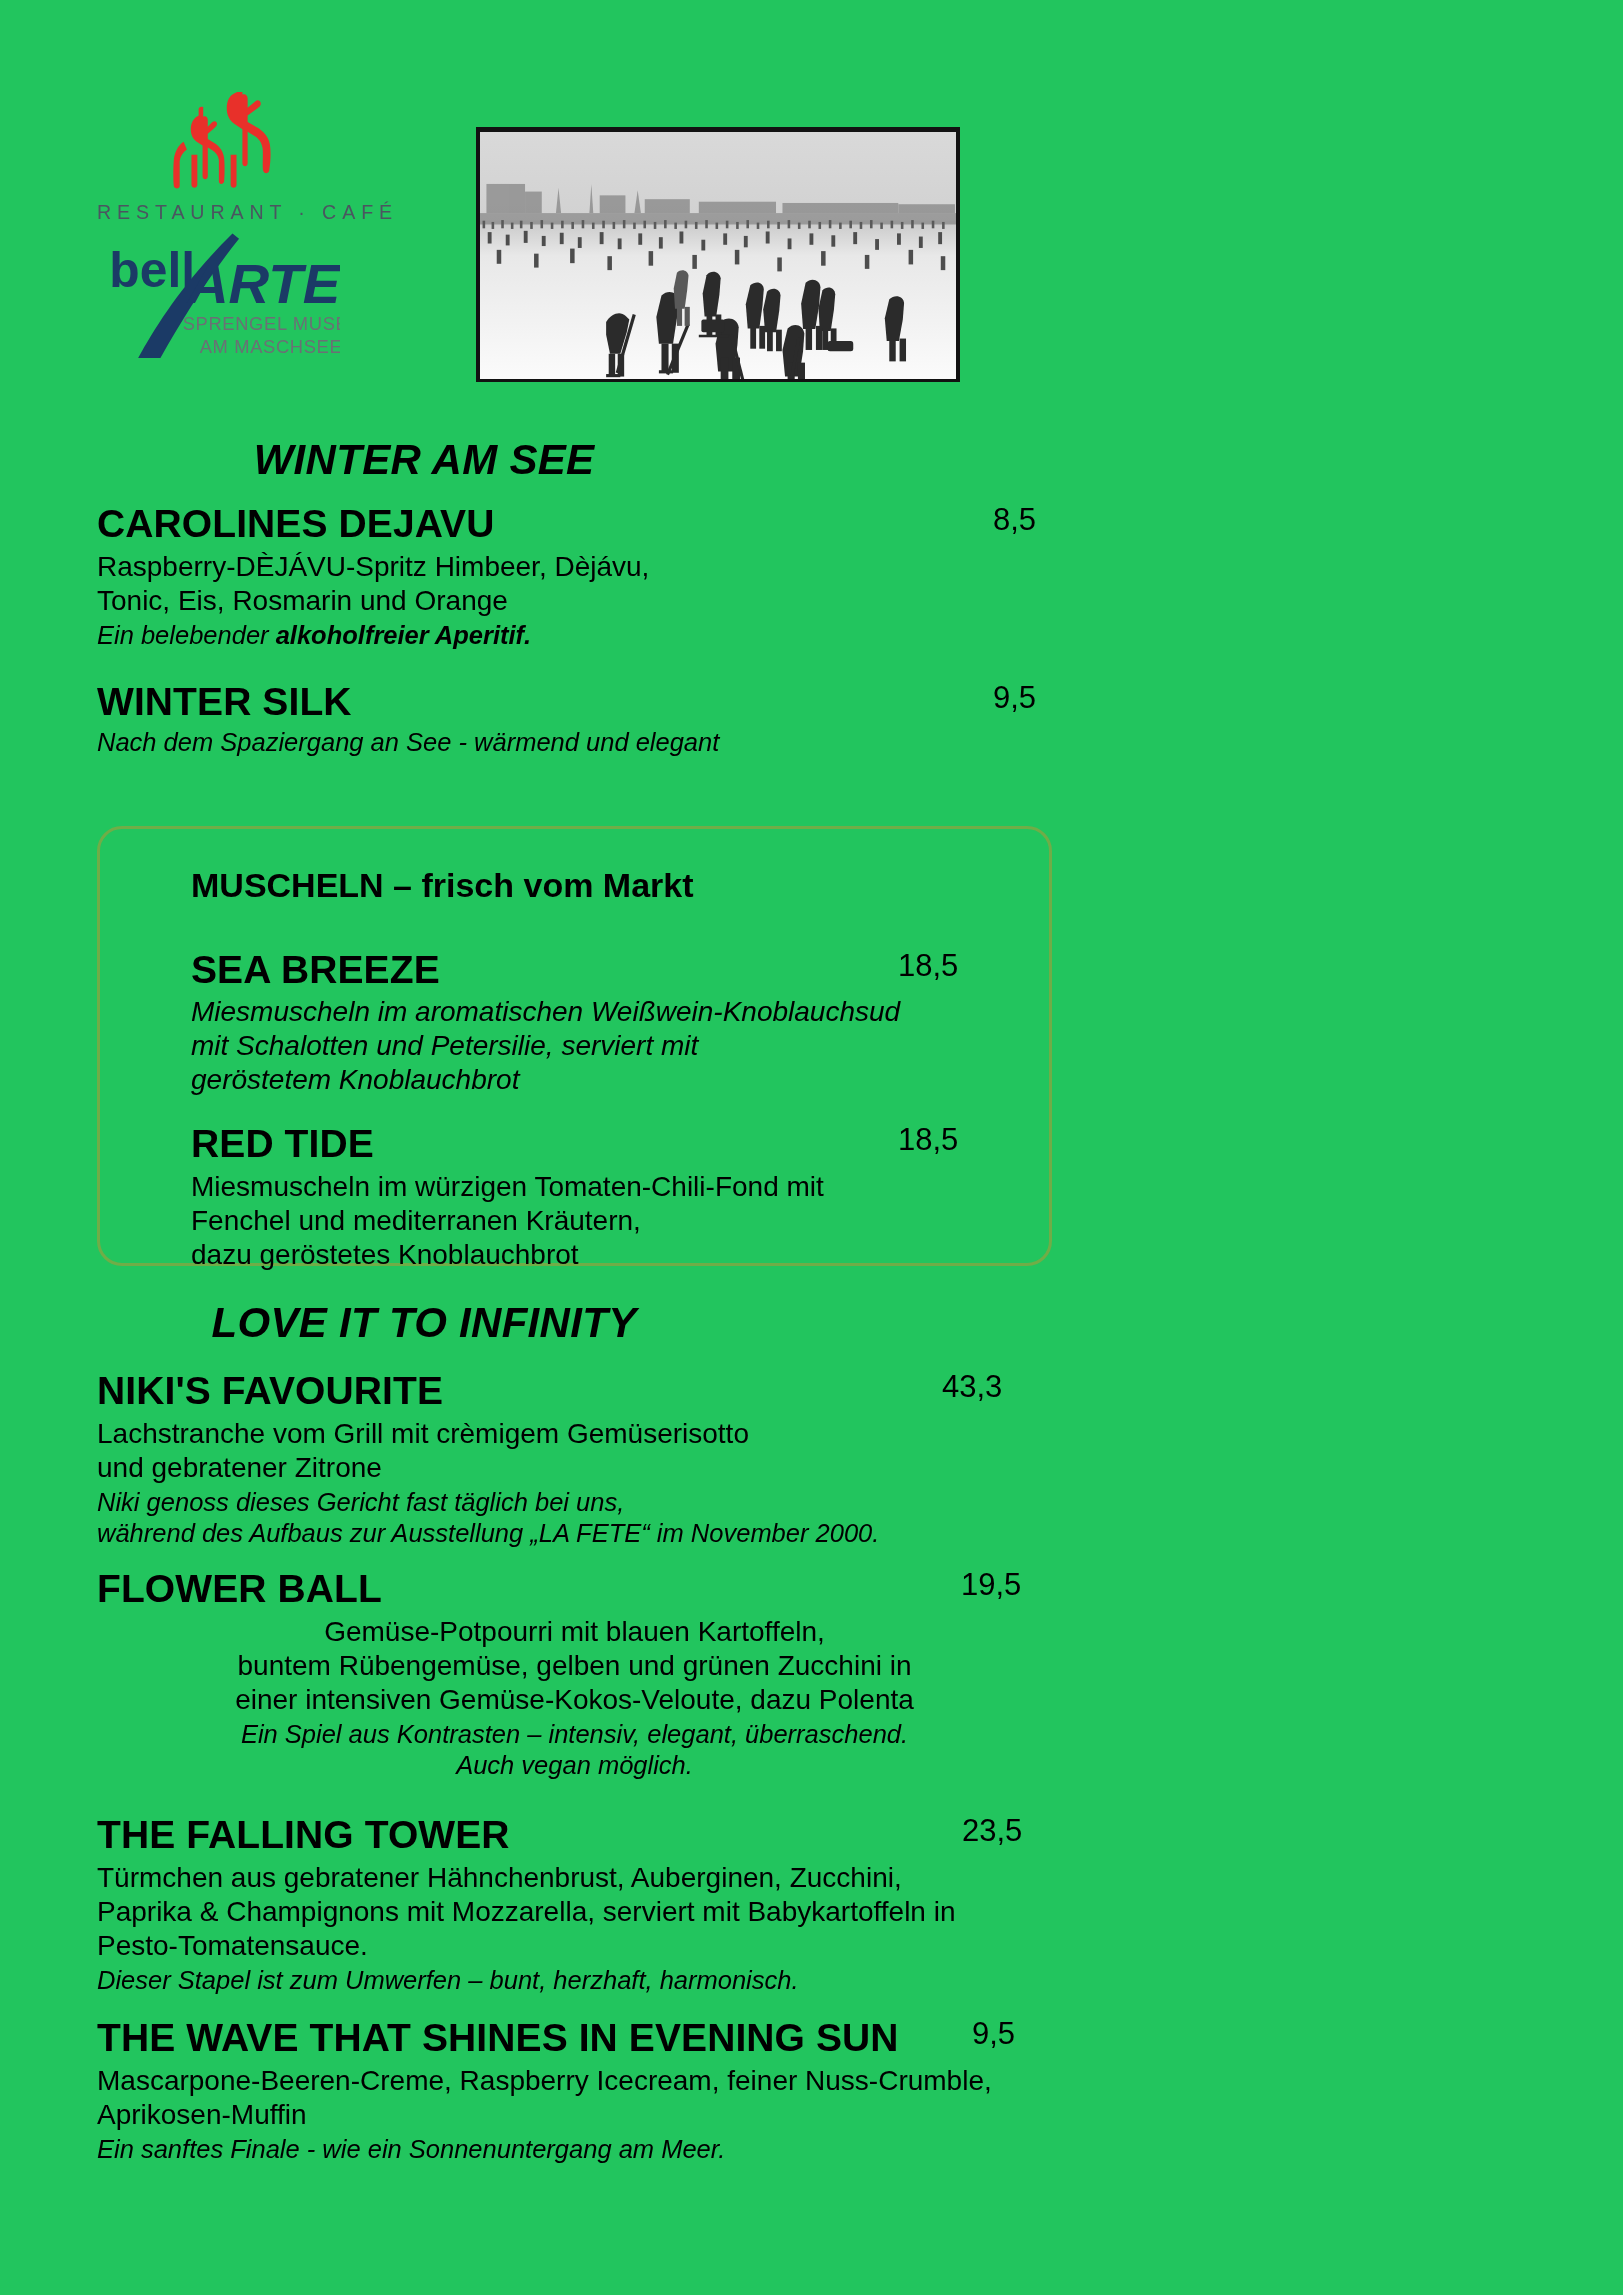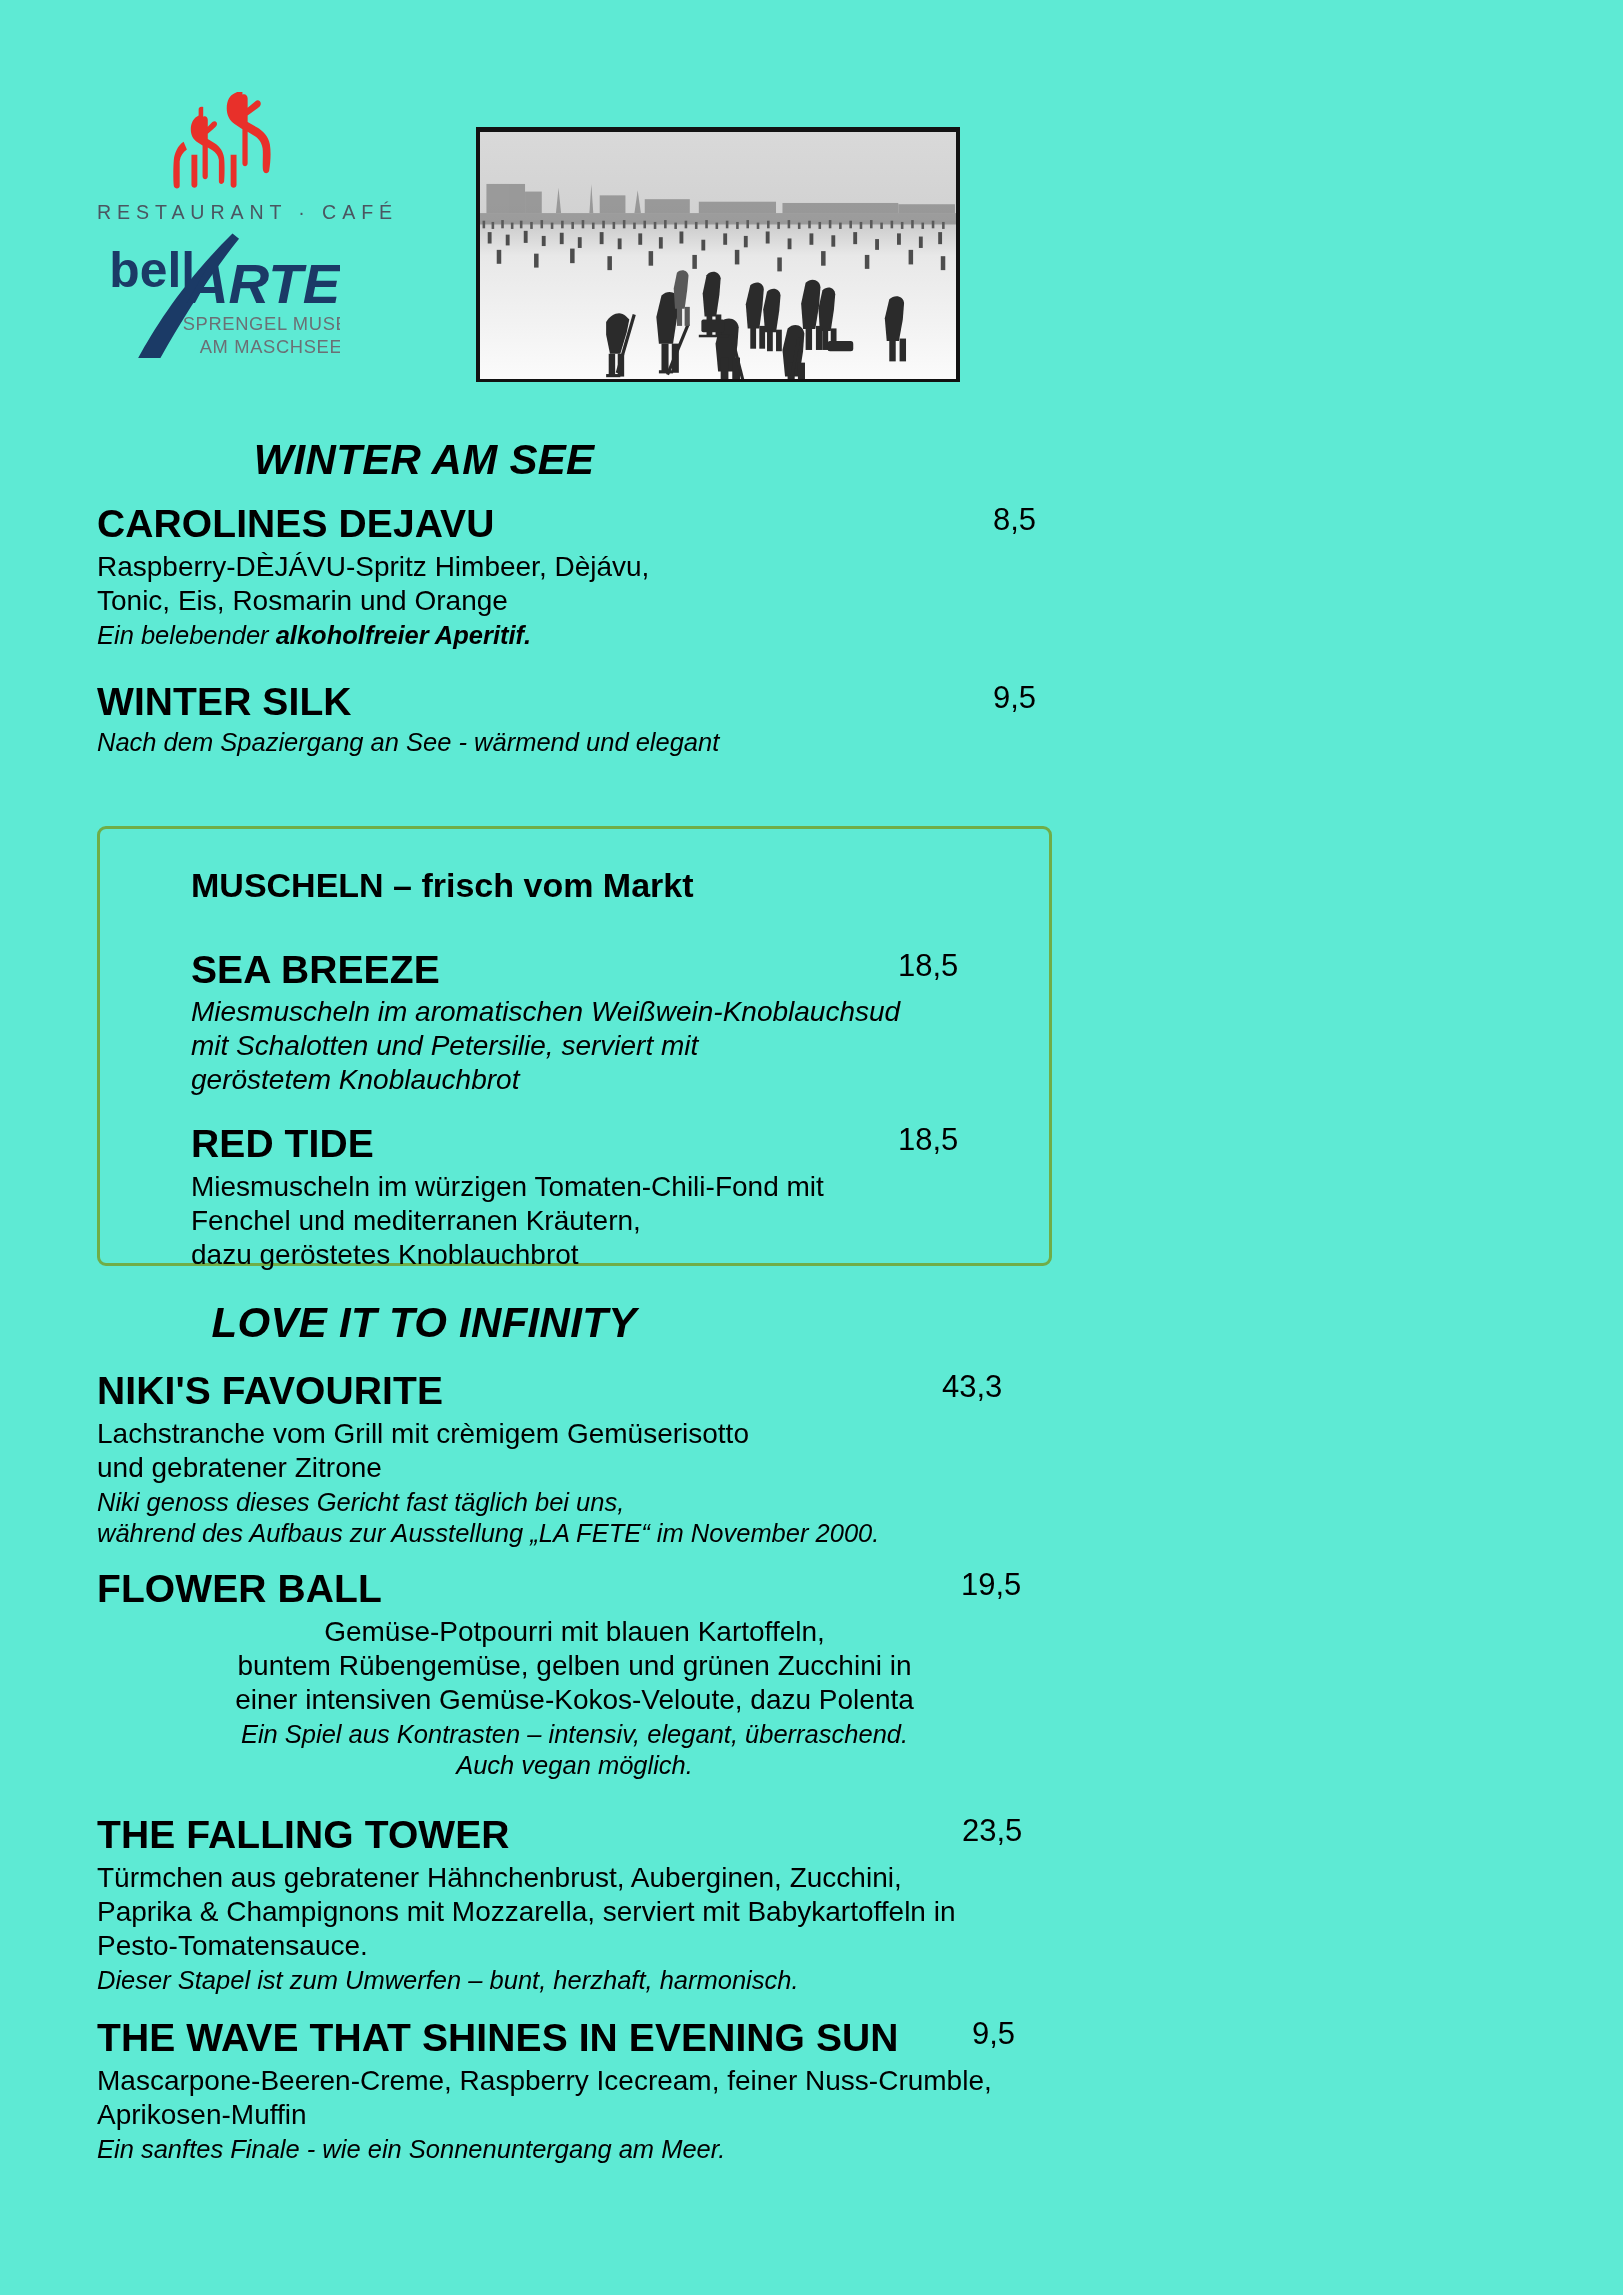--- a/index.html
+++ b/index.html
@@ -12,21 +12,21 @@
     height: 2295px;
     font-family: "Liberation Sans", sans-serif;
     color: #000000;
     position: relative;
     overflow: hidden;
   }
 
   .page {
     position: absolute;
     inset: 0;
-    background: #5eead4;
+    background: #22c55e;
   }
 
   
   .header {
     position: absolute;
     left: 0; top: 0;
     width: 1623px;
     height: 419px;
   }
 
@@ -119,21 +119,21 @@
   .item-note b { font-weight: bold; font-style: italic; }
 
   
   .mussel-box {
     position: absolute;
     left: 97px;
     top: 826px;
     width: 955px;
     height: 440px;
     border: 3.3px solid #70AD47;
-    border-radius: 9px;
+    border-radius: 25px;
     box-sizing: border-box;
   }
   .mussel-title {
     font-weight: bold;
     font-size: 34px;
     position: absolute;
     left: 91px;
     top: 37px;
     white-space: nowrap;
   }

